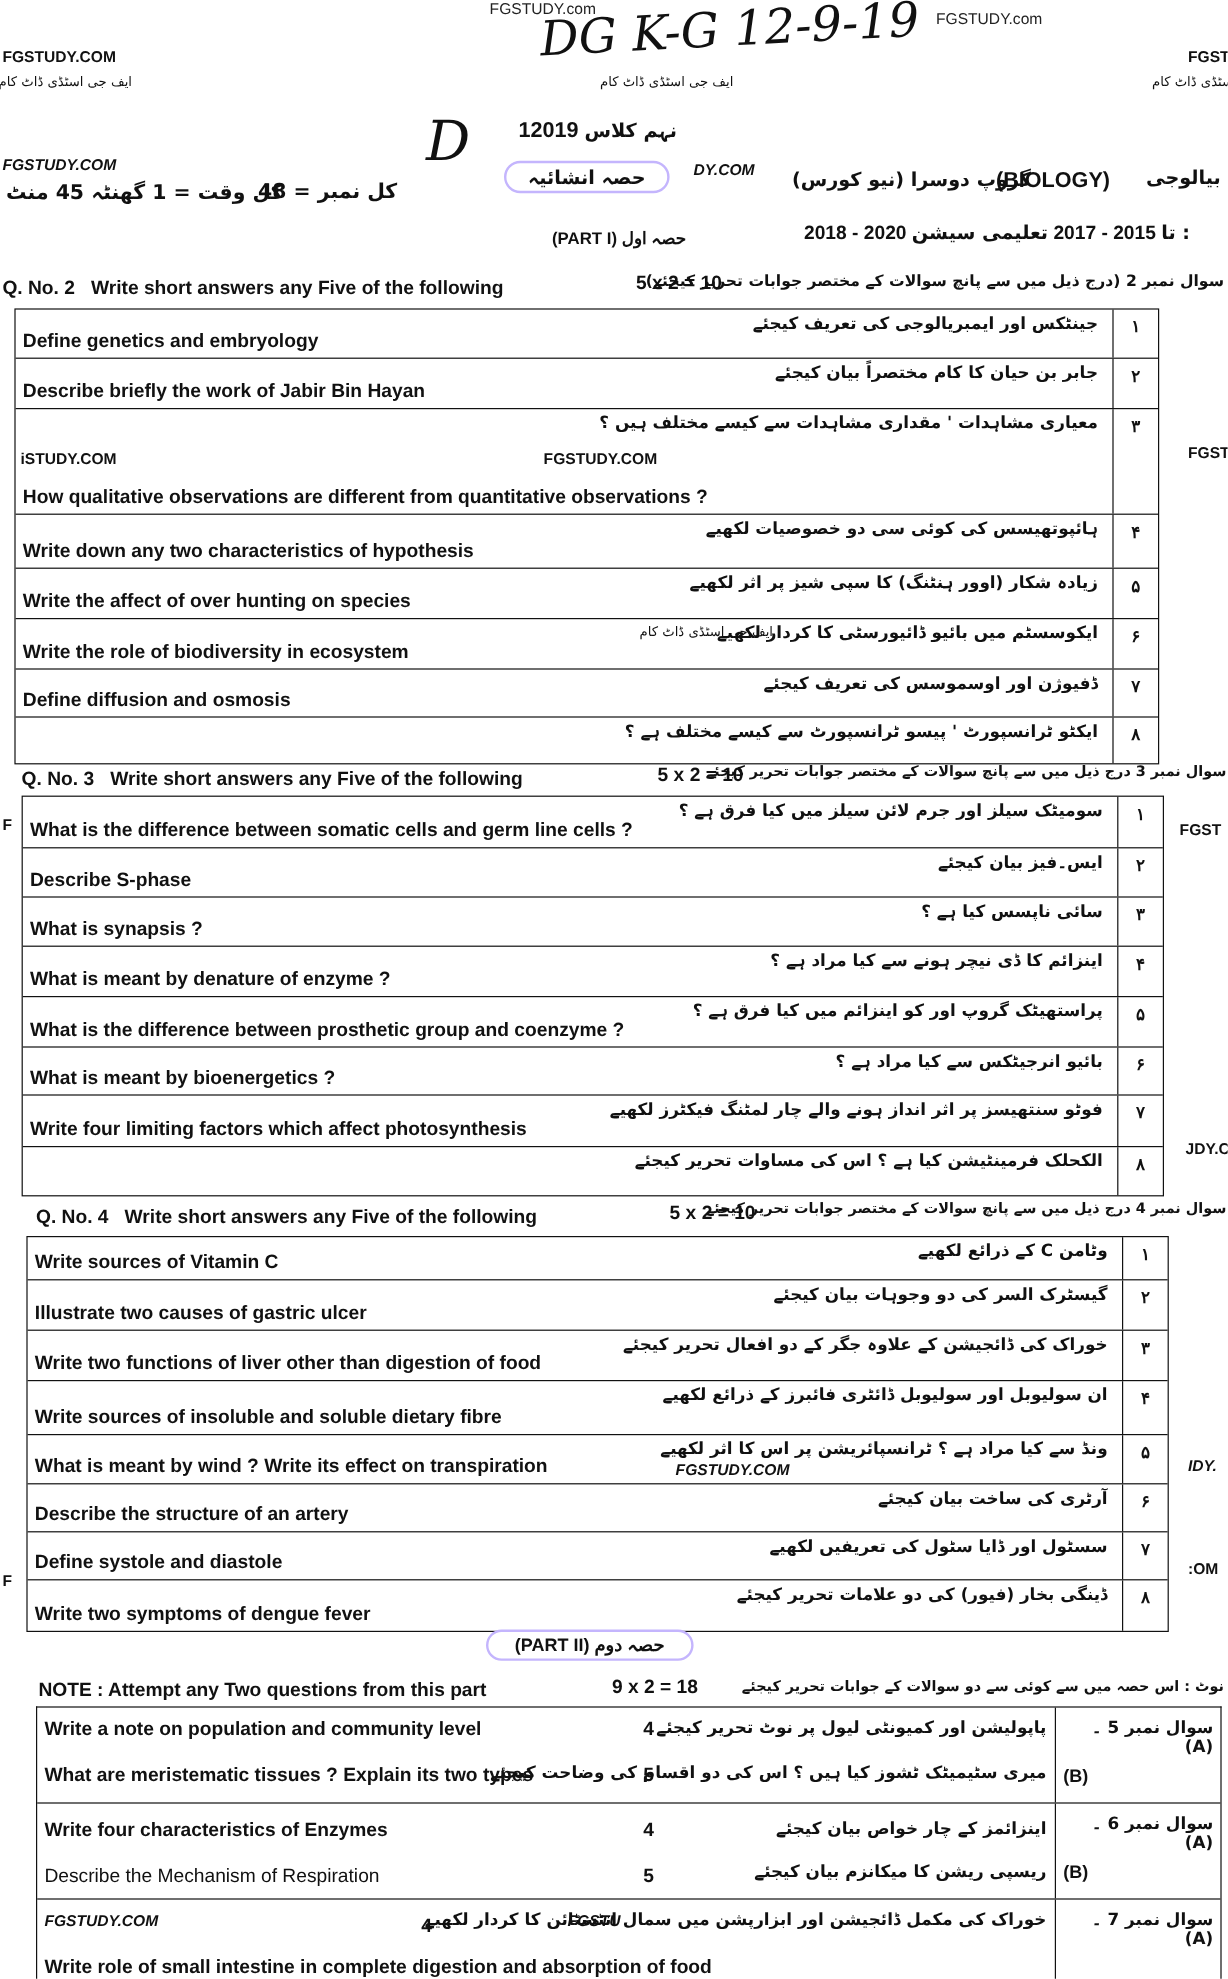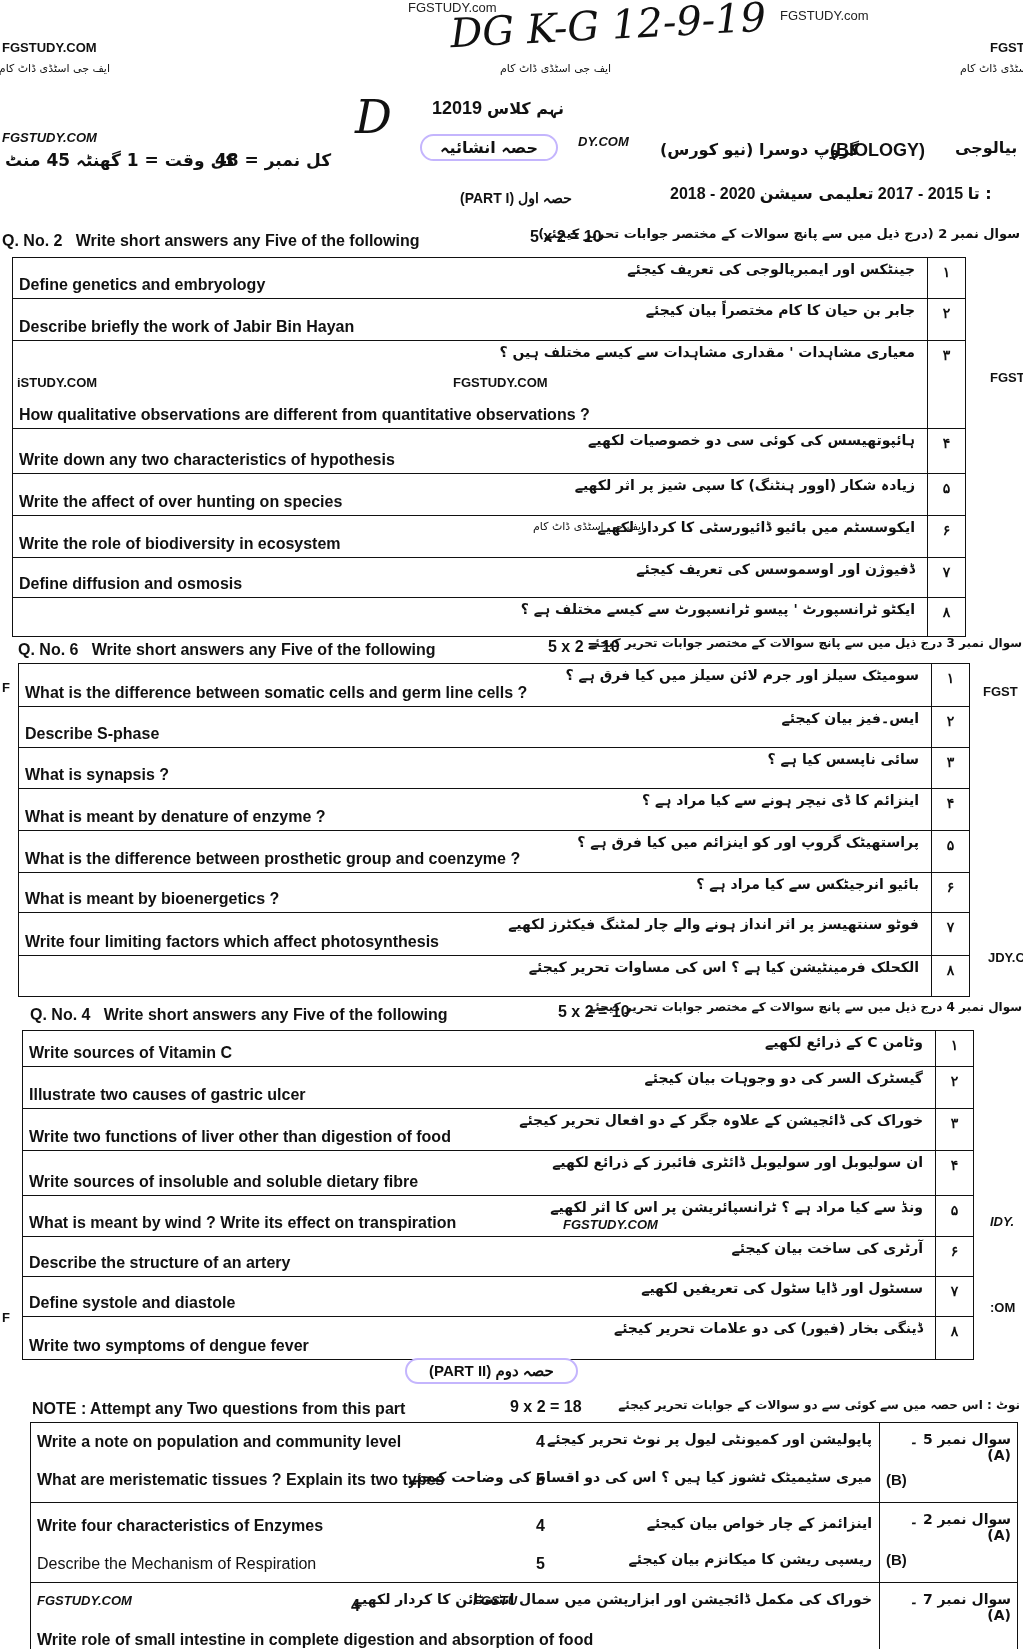--- a/index.html
+++ b/index.html
@@ -111,21 +111,21 @@
       <div class="num" style="right:0;width:38px;">۷</div>
     </div>
   <div class="row" style="height:38px;">
       <span class="urq" style="right:50px;">ایکٹو ٹرانسپورٹ ' پیسو ٹرانسپورٹ سے کیسے مختلف ہے ؟</span>
       <div class="num" style="right:0;width:38px;">۸</div>
     </div>
 </div>
 <div class="abs wmb" style="left:990px;top:370px;">FGST</div>
 
 <div class="abs qhdr" style="left:18px;top:641px;">
-  <span>Q. No. 6</span>
+  <span>Q. No. 3</span>
   &nbsp;&nbsp;<span>Write short answers any Five of the following</span>
 </div>
 <div class="abs qhdr" style="left:548px;top:638px;">5 x 2 = 10</div>
 <div class="abs ur" style="left:650px;top:636px;font-size:12px;font-weight:bold;width:372px;text-align:right;">سوال نمبر 3 درج ذیل میں سے پانچ سوالات کے مختصر جوابات تحریر کیجئے</div>
 
 <div class="tbl" style="left:18px;top:663px;width:950px;">
   <div class="row" style="height:43px;">
       <span class="en">What is the difference between somatic cells and germ line cells ?</span>
       <span class="urq" style="right:50px;">سومیٹک سیلز اور جرم لائن سیلز میں کیا فرق ہے ؟</span>
       <div class="num" style="right:0;width:38px;">۱</div>
@@ -244,21 +244,21 @@
   </div>
 
   <div class="row" style="height:80px;">
     <span class="abs" style="left:6px;top:14px;font-size:16px;font-weight:bold;">Write four characteristics of Enzymes</span>
     <span class="marks" style="left:505px;top:14px;">4</span>
     <span class="urq" style="right:145px;top:12px;">اینزائمز کے چار خواص بیان کیجئے</span>
     <span class="abs" style="left:6px;top:52px;font-size:16px;font-weight:normal;">Describe the Mechanism of Respiration</span>
     <span class="marks" style="left:505px;top:52px;">5</span>
     <span class="urq" style="right:145px;top:48px;">ریسپی ریشن کا میکانزم بیان کیجئے</span>
     <div class="qlab" style="right:0;width:138px;">
-      <span class="ur" style="font-size:14px;">سوال نمبر 2 ۔ (A)</span>
+      <span class="ur" style="font-size:14px;">سوال نمبر 6 ۔ (A)</span>
       <span style="padding-top:0;">(B)</span>
     </div>
   </div>
 
   <div class="row" style="height:67px;border-bottom:none;">
     <span class="abs wmi" style="left:6px;top:10px;">FGSTUDY.COM</span>
     <span class="marks" style="left:320px;top:14px;">4</span>
     <span class="abs wmi" style="left:442px;top:10px;">FGSTU</span>
     <span class="urq" style="right:145px;top:8px;">خوراک کی مکمل ڈائجیشن اور ابزارپشن میں سمال انٹسٹائن کا کردار لکھیے</span>
     <span class="abs" style="left:6px;top:48px;font-size:16px;font-weight:bold;">Write role of small intestine in complete digestion and absorption of food</span>

